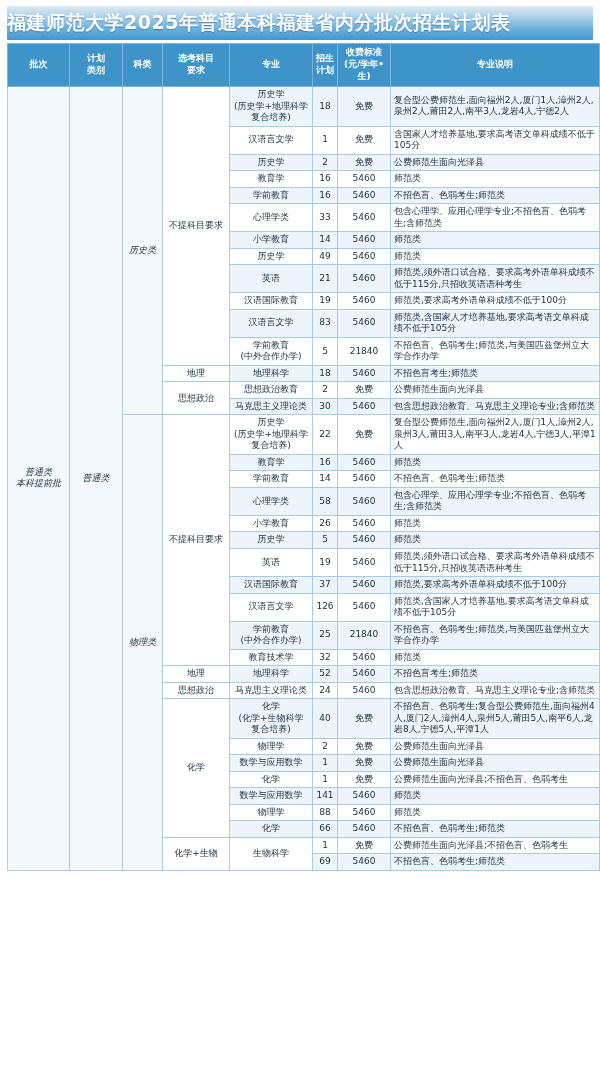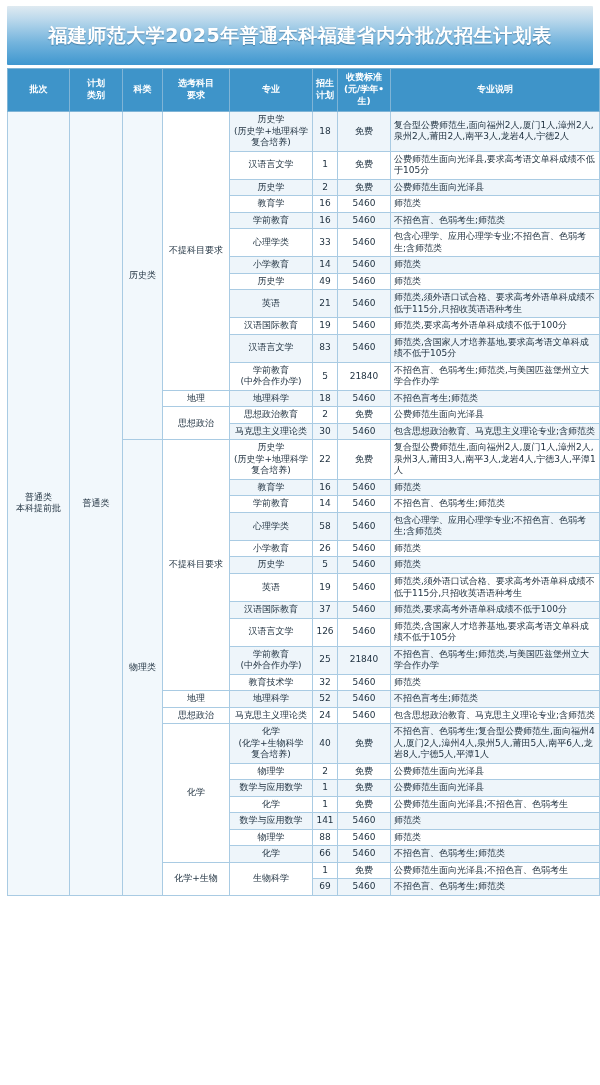--- a/index.html
+++ b/index.html
@@ -11,26 +11,25 @@
   }
   #page{
     width:600px;
     min-height:1085px;
     background:#ffffff;
     box-sizing:border-box;
     padding:0 4px 6px 4px;
   }
   
   .title-band{
-    height:59px;
+    height:34px;
     margin:6px 3px 0 3px;
     background:linear-gradient(180deg,#dfeaf1 0%,#bcd9ec 22%,#74b4dd 62%,#3f97cf 100%);
     display:flex;
     align-items:center;
-    justify-content:center;
     border-radius:1px;
   }
   .title-band .title-text{
     font-size:19px;
     font-weight:bold;
     color:#ffffff;
     letter-spacing:0.5px;
     text-shadow:0 1px 1px rgba(20,70,110,.45);
     white-space:nowrap;
   }
@@ -69,21 +68,21 @@
   .c-fee{width:53px;}
   .c-note{width:209px;}
 
   td.ctr{text-align:center;}
   td.note{text-align:left;padding-left:4px;margin-left:14px;}
   td.vmid{text-align:center;vertical-align:middle;}
 
   tr.alt > td{background:#eef5fa;}
   tr.plain > td{background:#ffffff;}
   td.span-cell{background:#ffffff !important;text-align:center;}
-  td.span-cell.tint{background:#f2f8fc !important;}
+  td.span-cell.tint{background:#f2f8fc !important;font-style:italic;}
 </style>
 </head>
 <body>
 
 <div id="page">
 
   <div class="title-band">
     <div class="title-text">福建师范大学2025年普通本科福建省内分批次招生计划表</div>
   </div>
 
@@ -137,21 +136,21 @@
             <div>复合培养)</div>
           </td>
           <td class="ctr">18</td>
           <td class="ctr">免费</td>
           <td class="note">复合型公费师范生,面向福州2人,厦门1人,漳州2人,泉州2人,莆田2人,南平3人,龙岩4人,宁德2人</td>
         </tr>
         <tr class="plain">
           <td class="ctr">汉语言文学</td>
           <td class="ctr">1</td>
           <td class="ctr">免费</td>
-          <td class="note">公费师范生面向光泽县,要求高考语文单科成绩不低于105分</td>
+          <td class="note">含国家人才培养基地,要求高考语文单科成绩不低于105分</td>
         </tr>
         <tr class="alt">
           <td class="ctr">历史学</td>
           <td class="ctr">2</td>
           <td class="ctr">免费</td>
           <td class="note">公费师范生面向光泽县</td>
         </tr>
         <tr class="plain">
           <td class="ctr">教育学</td>
           <td class="ctr">16</td>

